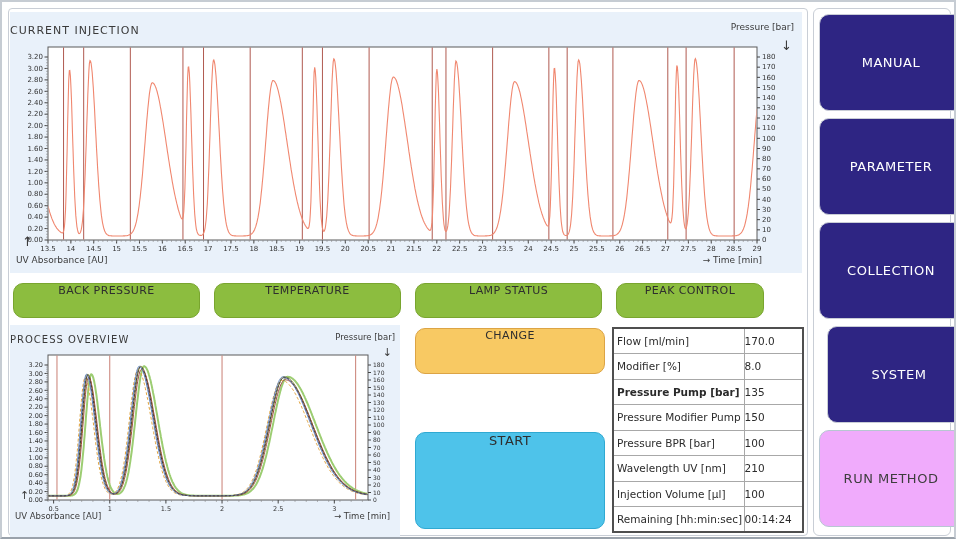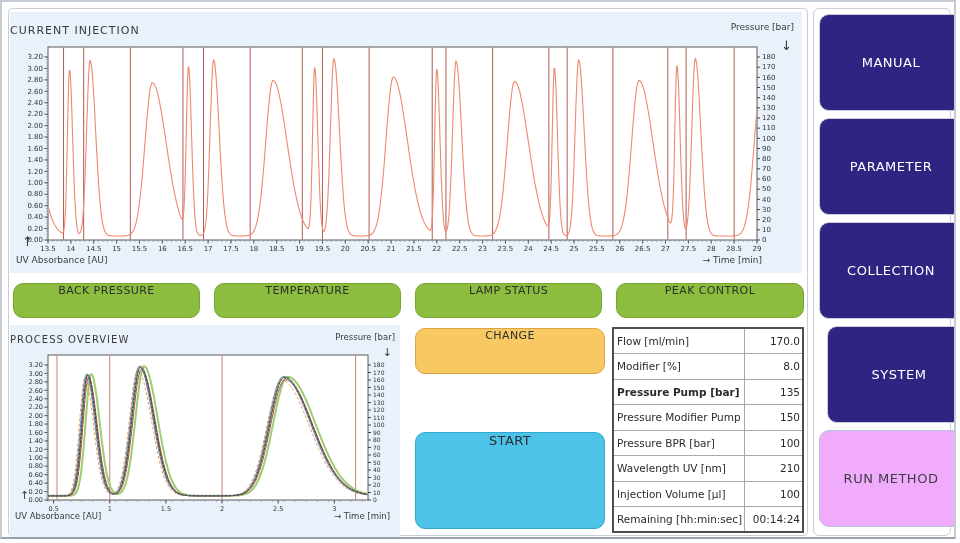--- a/index.html
+++ b/index.html
@@ -29,30 +29,30 @@
   .panel-top .x-cap { right:40px; top:243px; }
   .panel-bottom .y2-cap { right:5px; top:7px; font-size:8.5px; }
   .panel-bottom .down-arr { right:8px; top:21px; font-size:11px; }
   .panel-bottom .up-arr { left:10px; top:164px; font-size:11px; }
   .panel-bottom .y-cap { left:5px; top:186px; font-size:8.5px; }
   .panel-bottom .x-cap { right:10px; top:186px; font-size:8.5px; }
 
   .btn { position:absolute; display:flex; align-items:flex-start; justify-content:center;
          cursor:pointer; border-radius:10px; font-size:11px; letter-spacing:.4px; color:#2e2e2e; }
   .btn-green { top:281px; height:35px; width:187px; background:#8cbd3f; border:1px solid #79a52f; }
-  .g1{left:11px;} .g2{left:212px;} .g3{left:413px;} .g4{left:614px; width:188px;}
+  .g1{left:11px;} .g2{left:212px;} .g3{left:413px;} .g4{left:614px; width:148px;}
   .btn-change { left:413px; top:326px; width:190px; height:46px; background:#f8c963; border:1px solid #dca445; }
   .btn-start  { left:413px; top:430px; width:190px; height:97px; background:#4ec3ea; border:1px solid #2fa9d2; font-size:13px; }
 
   .params { position:absolute; left:610px; top:325px; width:192px; height:206px;
             border-collapse:collapse; table-layout:fixed; font-size:10.5px; color:#2b2b2b;
             border:2px solid #4f4f4f; background:#fff; }
   .params td { border:1px solid #a8a8a8; height:22px; overflow:hidden; white-space:nowrap; }
   .params td.lab { width:69%; padding-left:3px; }
-  .params td.val { text-align:right; padding-right:2px; }
+  .params td.val { padding-right:2px; }
   .params tr.bold td.lab { font-weight:bold; }
 
   .nav-btn { position:absolute; left:817px; width:144px; height:97px; border-radius:10px;
              display:flex; align-items:center; justify-content:center; cursor:pointer;
              background:#2e2583; color:#fff; font-size:13px; letter-spacing:.5px; border:1px solid #c9cdd6; }
   .n1{top:12px;} .n2{top:116px;} .n3{top:220px;text-align:right;} .n4{top:324px;margin-left:8px;}
   .nav-light { top:428px; background:#f0abfc; color:#3d3d3d; border:1px solid #b7c6d2; }
 </style>
 </head>
 <body>

